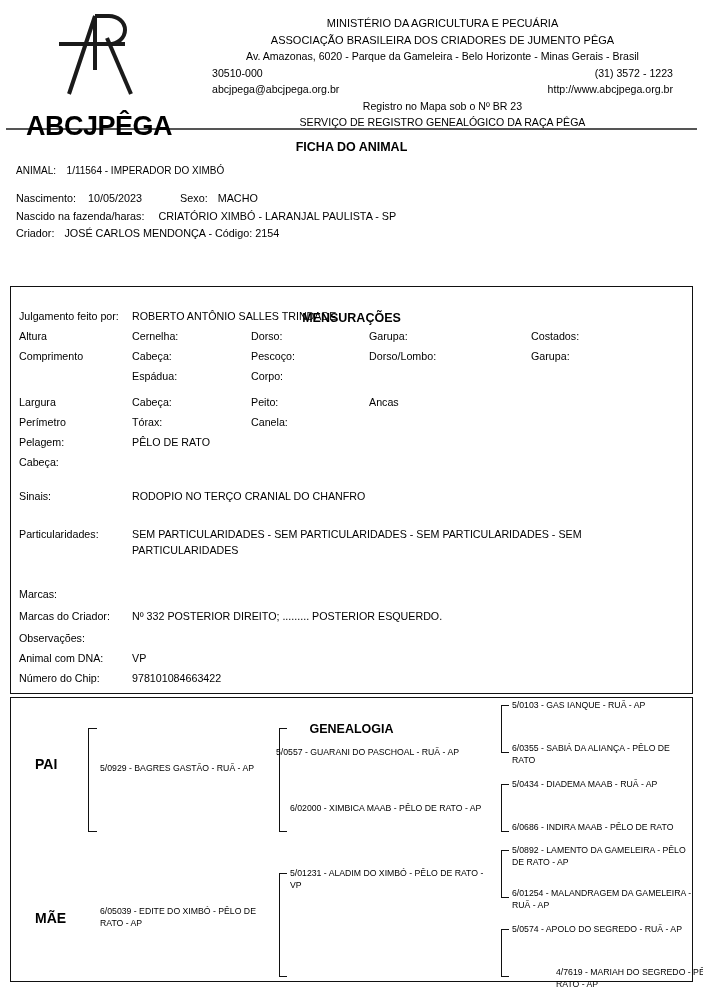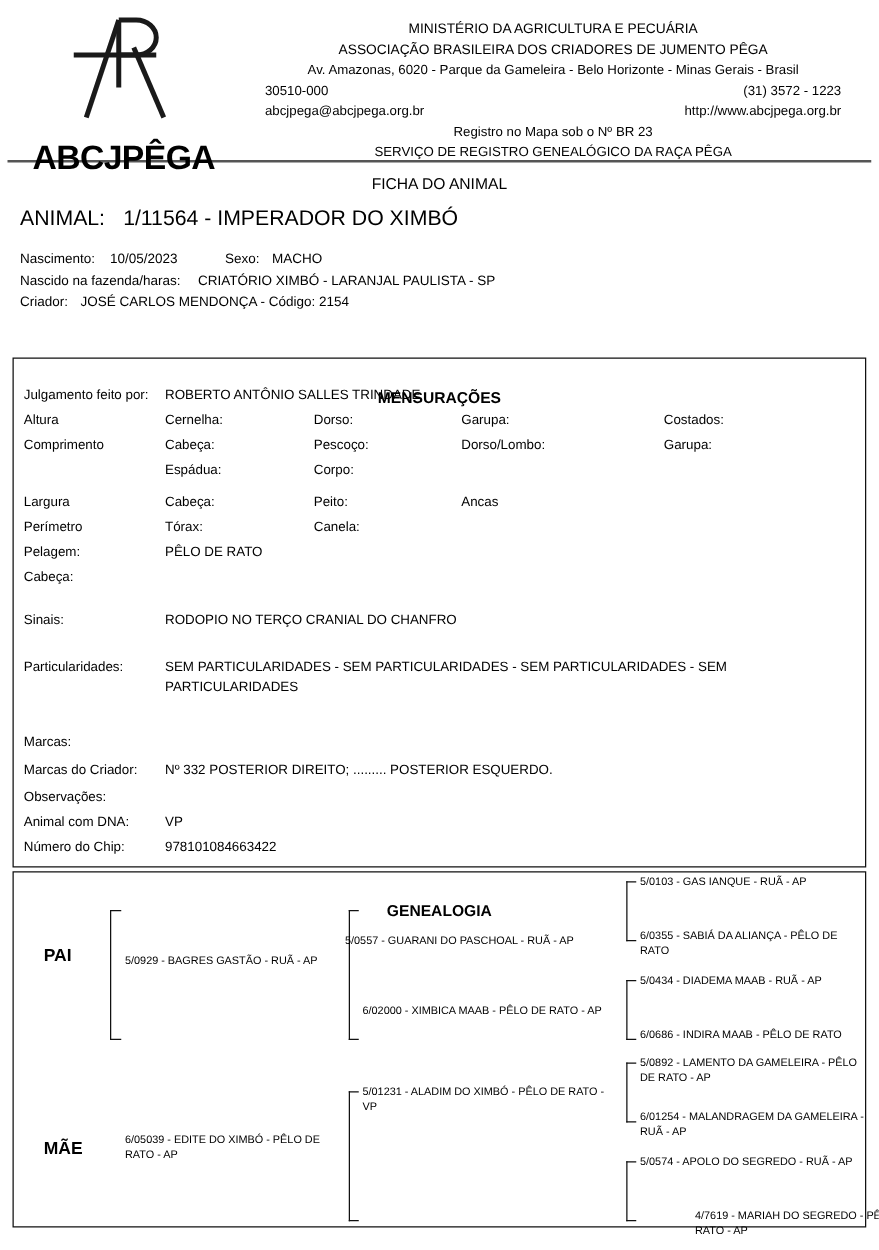--- a/index.html
+++ b/index.html
@@ -68,25 +68,25 @@
   .rule {
     height: 2px;
     background: #555555;
     margin: 2px 6px 0 6px;
   }
 
   
   .ficha-title {
     text-align: center;
     font-size: 12.5px;
-    font-weight: normal;
+    font-weight: bold;
     margin-top: 10px;
   }
   .animal-line {
-    font-size: 17px;
+    font-size: 10px;
     margin: 11px 0 0 16px;
   }
 
   .info-list {
     margin: 14px 0 0 16px;
     font-size: 10.8px;
     line-height: 17.5px;
   }
   .info-list .lbl { }
   .info-list .val { }

